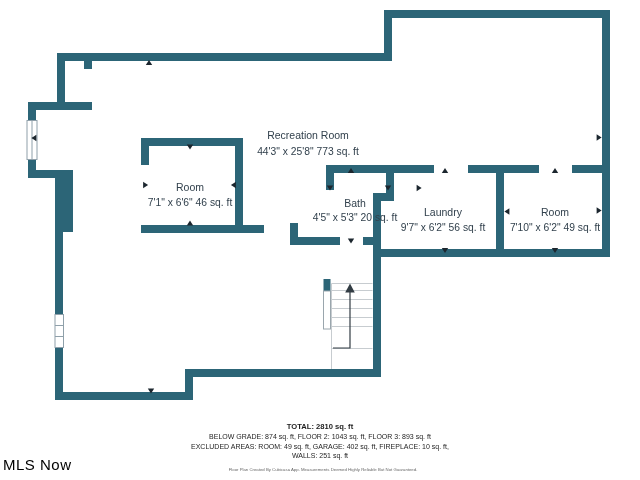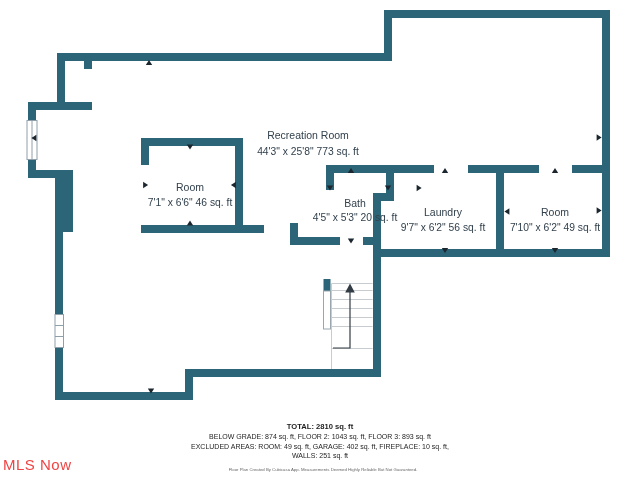--- a/index.html
+++ b/index.html
@@ -4,21 +4,21 @@
 <style>
   html,body{margin:0;padding:0;background:#ffffff;}
   .canvas{position:relative;width:620px;height:480px;background:#ffffff;overflow:hidden;
           font-family:"Liberation Sans", sans-serif;}
   svg text{font-family:"Liberation Sans", sans-serif;}
   .room-name{font-size:10.5px;}
   .room-dims{font-size:10.3px;}
   .sum-total{font-size:7.6px;font-weight:bold;}
   .sum-line{font-size:7px;}
   .sum-disclaimer{font-size:4.3px;}
-  .watermark{position:absolute;left:3px;top:456px;font-size:15px;color:#ef4444;
+  .watermark{position:absolute;left:3px;top:456px;font-size:15px;color:#000000;
              letter-spacing:0.5px;}
 </style>
 </head>
 <body>
 
 <div class="canvas">
 
   <svg width="640" height="480" viewBox="0 0 640 480">
 
     <g fill="#2c6577">

